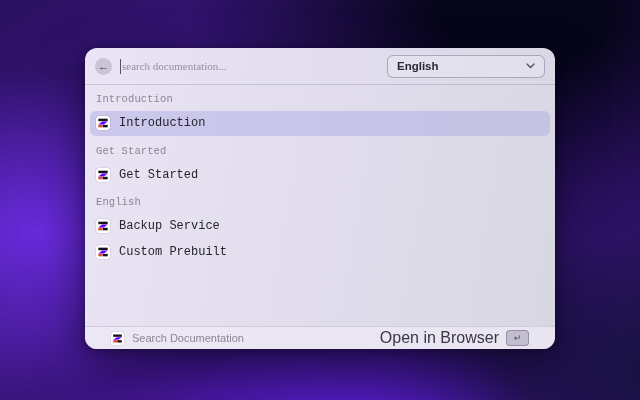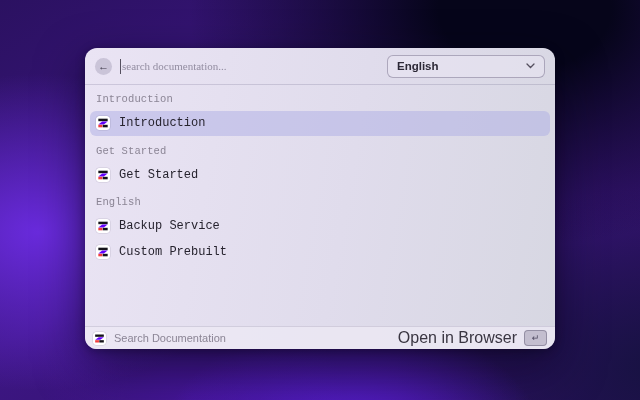--- a/index.html
+++ b/index.html
@@ -36,21 +36,21 @@
   .section-label{padding:9px 11px 5px;font-size:10.5px;line-height:1.1;
     color:#8b8595;letter-spacing:0.1px;}
   .item{height:25px;margin:0 5px 1px;border-radius:6px;display:flex;
     align-items:center;gap:9px;padding:0 6px;cursor:pointer;}
   .item.selected{background:rgba(172,172,228,0.48);}
   .item-label{font-size:12px;color:#26232e;}
   .logo{width:14px;height:14px;display:flex;flex:0 0 14px;}
   .logo svg{width:14px;height:14px;border-radius:3.5px;
     box-shadow:0 0 0 0.5px rgba(40,30,60,0.15);}
   .ftr{flex:0 0 22px;height:22px;display:flex;align-items:center;gap:8px;
-    padding:0 8px;border-top:1px solid rgba(58,48,92,0.14);
+    padding:0 26px;border-top:1px solid rgba(58,48,92,0.14);
     background:rgba(236,232,244,0.8);}
   .ftr .logo, .ftr .logo svg{width:13px;height:13px;flex-basis:13px;}
   .ftr-label{font-size:11px;color:#8b8595;flex:1;}
   .open-btn{display:flex;align-items:center;gap:7px;background:none;border:none;
     padding:0;cursor:pointer;font-family:"Liberation Sans",sans-serif;}
   .open-label{font-size:16px;color:#3a3642;}
   .keycap{width:21px;height:14px;border-radius:4px;background:#c3becf;
     border:1px solid rgba(110,103,130,0.55);display:flex;align-items:center;
     justify-content:center;font-size:9px;color:#4e4960;line-height:1;}
 </style>

